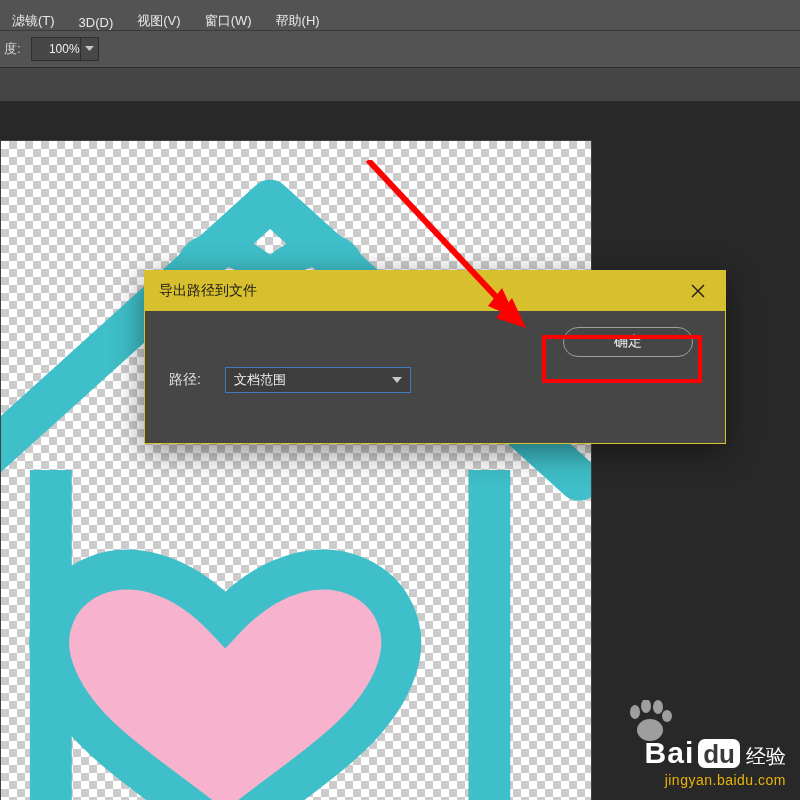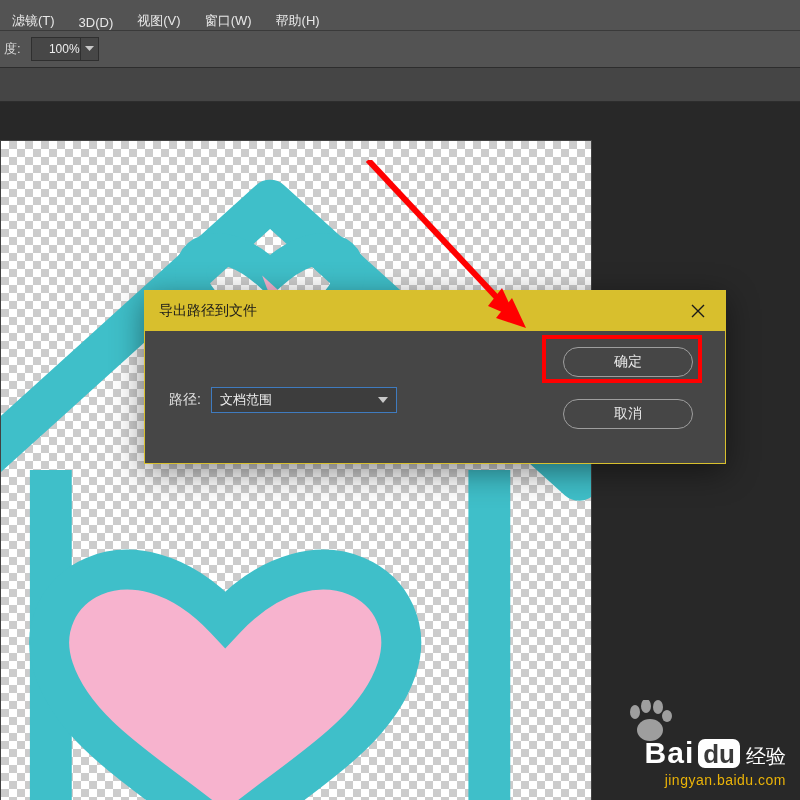--- a/index.html
+++ b/index.html
@@ -80,21 +80,21 @@
       background-size: 16px 16px;
       background-position: 0 0, 8px 8px;
       background-color: #ffffff;
     }
     .house-art {
       position: absolute; inset: 0;
     }
     
     .dialog {
       position: absolute;
-      left: 144px; top: 290px;
+      left: 144px; top: 270px;
       width: 582px; height: 174px;
       border: 1px solid #d8c02e;
       background: #464646;
       box-shadow: 0 8px 30px rgba(0,0,0,.45);
     }
     .dialog .titlebar {
       height: 40px;
       background: #d8bf2d;
       display: flex; align-items: center;
       padding: 0 14px;
@@ -109,21 +109,21 @@
     .dialog .body {
       display: flex;
       padding: 20px 16px 0 24px;
     }
     .form-row {
       display: flex; align-items: center;
       margin-top: 36px;
     }
     .form-row .flabel {
       font-size: 14px; color: #e0e0e0;
-      margin-right: 10px;
+      margin-right: 24px;
     }
     .select {
       width: 186px; height: 26px;
       border: 1px solid #3f7bbf;
       background: #3d3d3d;
       display: flex; align-items: center; justify-content: space-between;
       padding: 0 8px;
       font-size: 13px; color: #eee; text-align: center;
     }
     .btn-col {
@@ -131,21 +131,21 @@
       right: 32px; top: 56px;
       display: flex; flex-direction: column;
     }
     .btn {
       width: 130px; height: 30px;
       border: 1px solid #9e9e9e;
       border-radius: 16px;
       color: #e8e8e8;
       font-size: 14px;
       display:flex; align-items:center; justify-content:center;
-      margin-bottom: 22px;
+      margin-bottom: 8px;
       background: transparent;
     }
     .highlight-box {
       position: absolute;
       left: 542px; top: 335px;
       width: 160px; height: 48px;
       border: 4px solid #ff0000;
       pointer-events: none;
     }
     
@@ -251,21 +251,20 @@
       <div class="select">
         <span>文档范围</span>
         <svg width="10" height="6" viewBox="0 0 10 6">
             <path d="M0 0 L10 0 L5 6 Z" fill="#c8c8c8"></path>
           </svg>
       </div>
     </div>
   </div>
   <div class="btn-col">
     <div class="btn">确定</div>
-    <div class="btn">取消</div>
   </div>
 </div>
 
 <div class="highlight-box"></div>
 
 <svg class="arrow" viewBox="0 0 200 200">
   <line x1="20" y1="0" x2="168" y2="158" stroke="#ff0000" stroke-width="6"></line>
   <polygon points="168,158 140,146 154,128" fill="#ff0000"></polygon>
   <polygon points="178,168 148,158 164,138" fill="#ff0000"></polygon>
 </svg>

